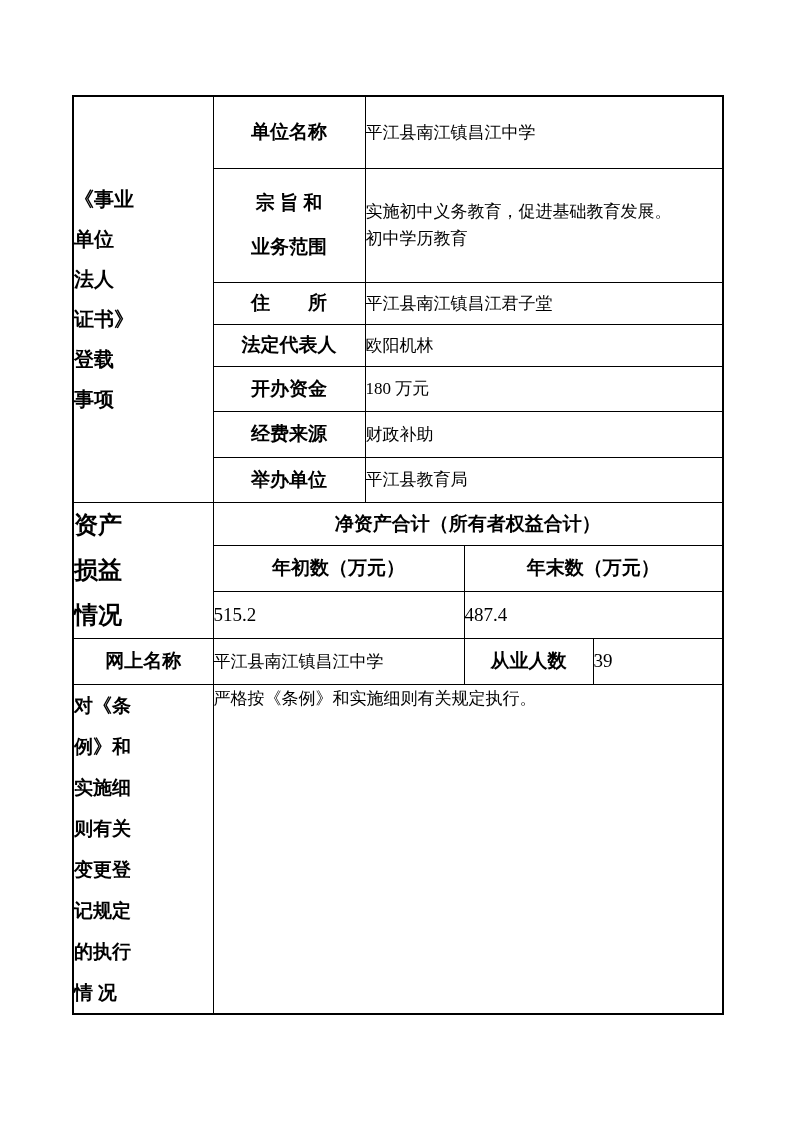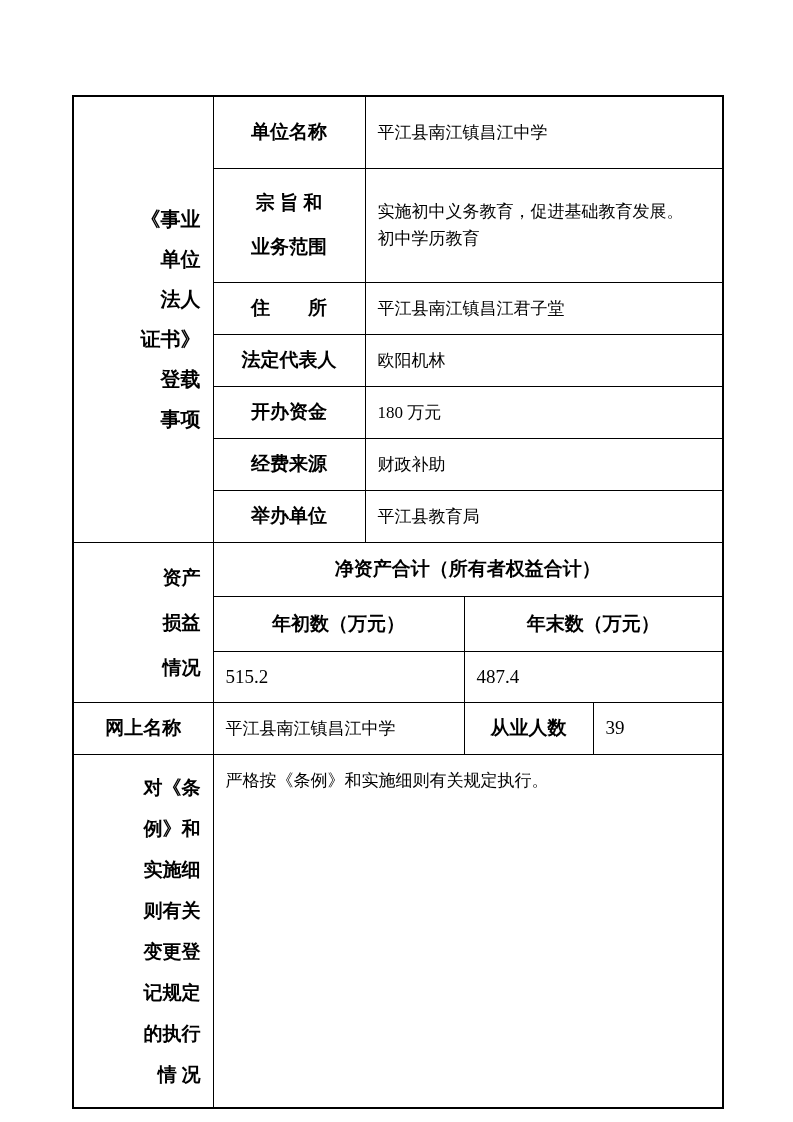--- a/index.html
+++ b/index.html
@@ -16,33 +16,33 @@
     position: absolute;
     left: 72px;
     top: 95px;
     width: 650px;
     border-collapse: collapse;
     table-layout: fixed;
     border: 2.5px solid #000000;
   }
   table.form-table td {
     border: 1.5px solid #000000;
-    padding: 12px;
+    padding: 0;
     overflow: hidden;
   }
   
   .side {
     font-weight: bold;
     font-size: 20px;
-    text-align: right;
+    text-align: left;
     vertical-align: middle;
     line-height: 40px;
     white-space: pre-line;
   }
-  .side-mid  { font-size: 19px; line-height: 45px; }
+  .side-mid  { font-size: 24px; line-height: 45px; }
   .side-tall { font-size: 19px; line-height: 41px; }
   
   .lbl {
     font-weight: bold;
     font-size: 19px;
     text-align: center;
     vertical-align: middle;
     white-space: pre-line;
   }
   .lbl-multi { line-height: 44px; }

